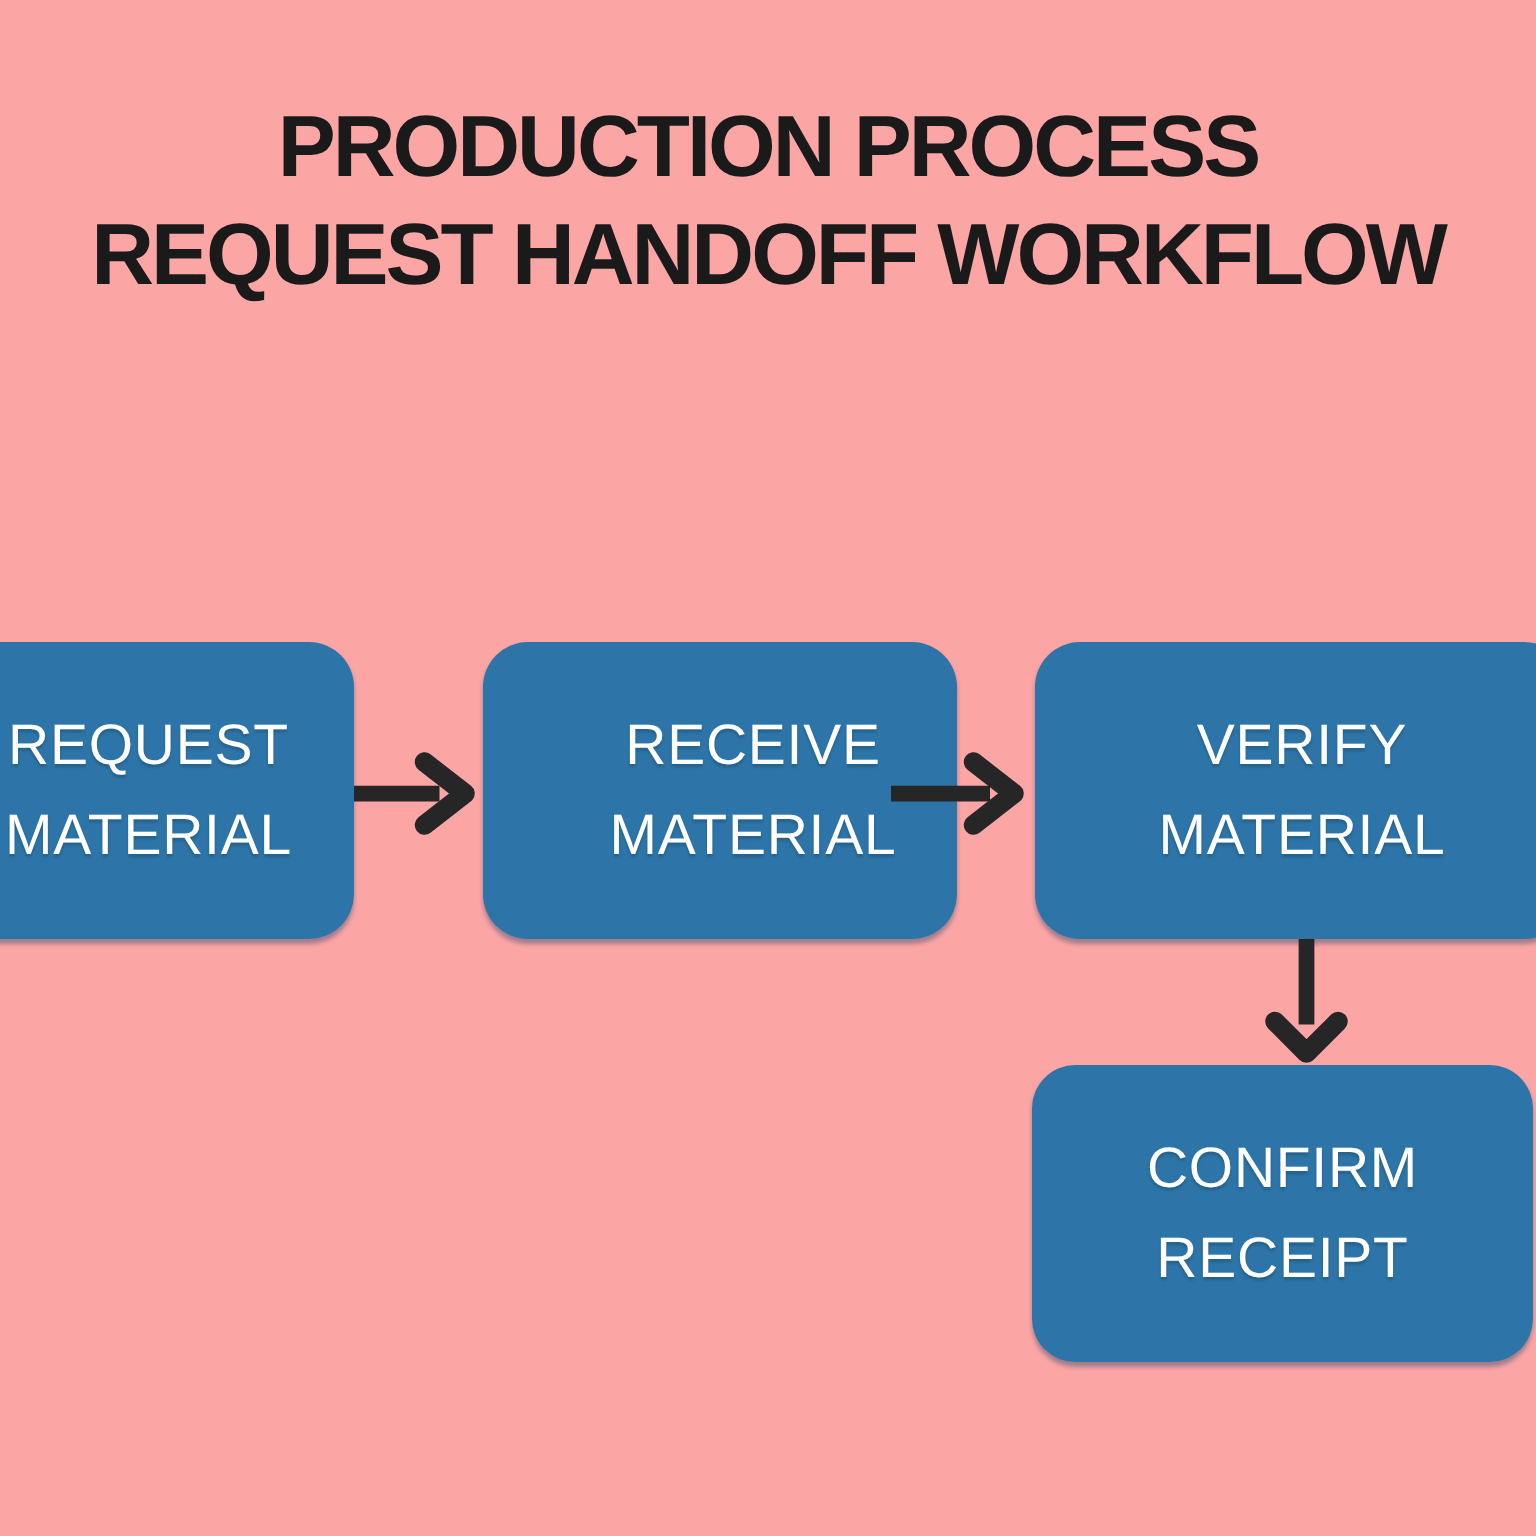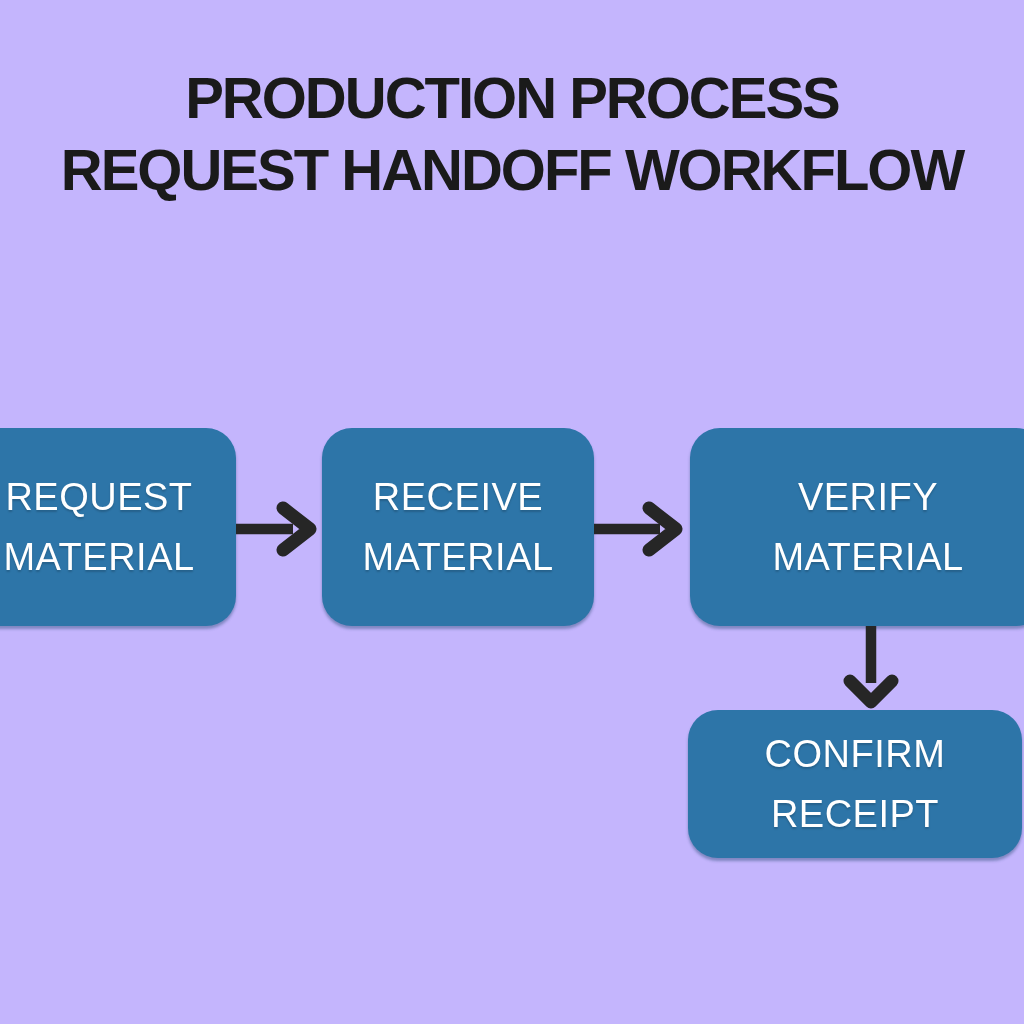--- a/index.html
+++ b/index.html
@@ -3,21 +3,21 @@
 <meta charset="utf-8">
 <style>
   html, body {
     margin: 0;
     padding: 0;
   }
   .canvas {
     position: relative;
     width: 1024px;
     height: 1024px;
-    background: #c4b5fd;
+    background: #fca5a5;
     overflow: hidden;
     font-family: "Liberation Sans", "DejaVu Sans", sans-serif;
   }
   .title {
     position: absolute;
     left: 0;
     top: 62px;
     width: 1024px;
     text-align: center;
     color: #1A1A1A;
@@ -40,23 +40,23 @@
     color: #FFFFFF;
     font-size: 38px;
     font-weight: 400;
     letter-spacing: 0.5px;
     line-height: 60px;
     text-align: center;
     text-shadow: 0 2px 2px rgba(0, 0, 0, 0.18);
   }
   .node .node-label span { display: block; }
   .node-request  { left: -38px; top: 428px; width: 274px; height: 198px; }
-  .node-receive  { left: 322px; top: 428px; width: 272px; height: 198px; }
+  .node-receive  { left: 322px; top: 428px; width: 272px; height: 198px; padding-left: 44px; }
   .node-verify   { left: 690px; top: 428px; width: 356px; height: 198px; }
-  .node-confirm  { left: 688px; top: 710px; width: 334px; height: 148px; }
+  .node-confirm  { left: 688px; top: 710px; width: 334px; height: 198px; border-radius: 29px; }
   .arrows {
     position: absolute;
     left: 0;
     top: 0;
     width: 1024px;
     height: 1024px;
     pointer-events: none;
   }
   .arrows .shaft {
     stroke: #262626;

